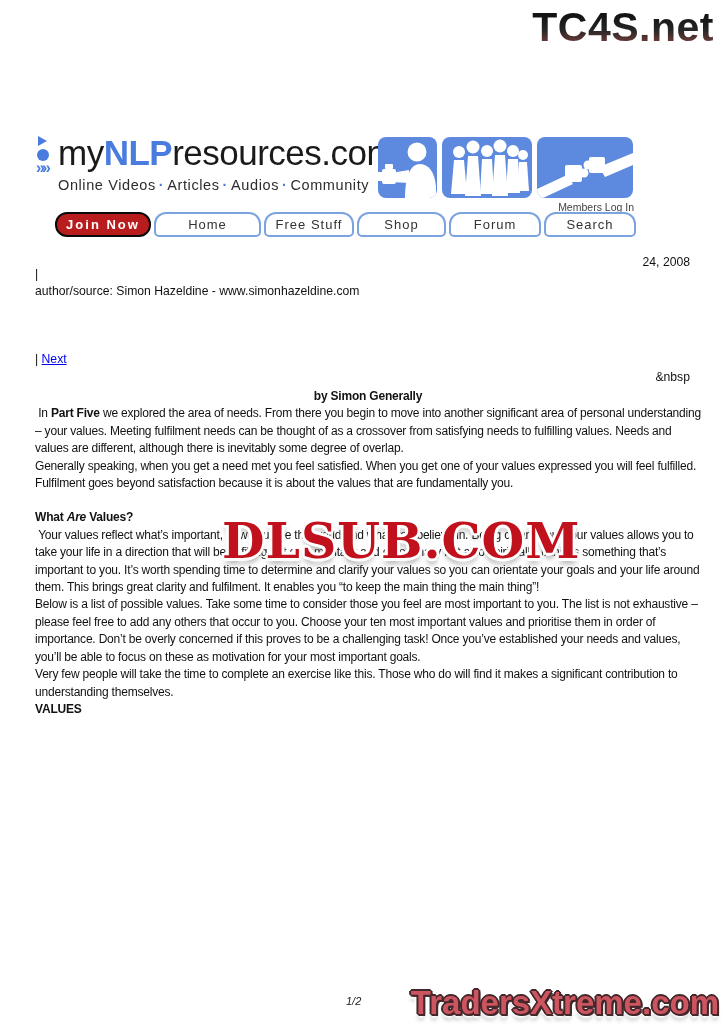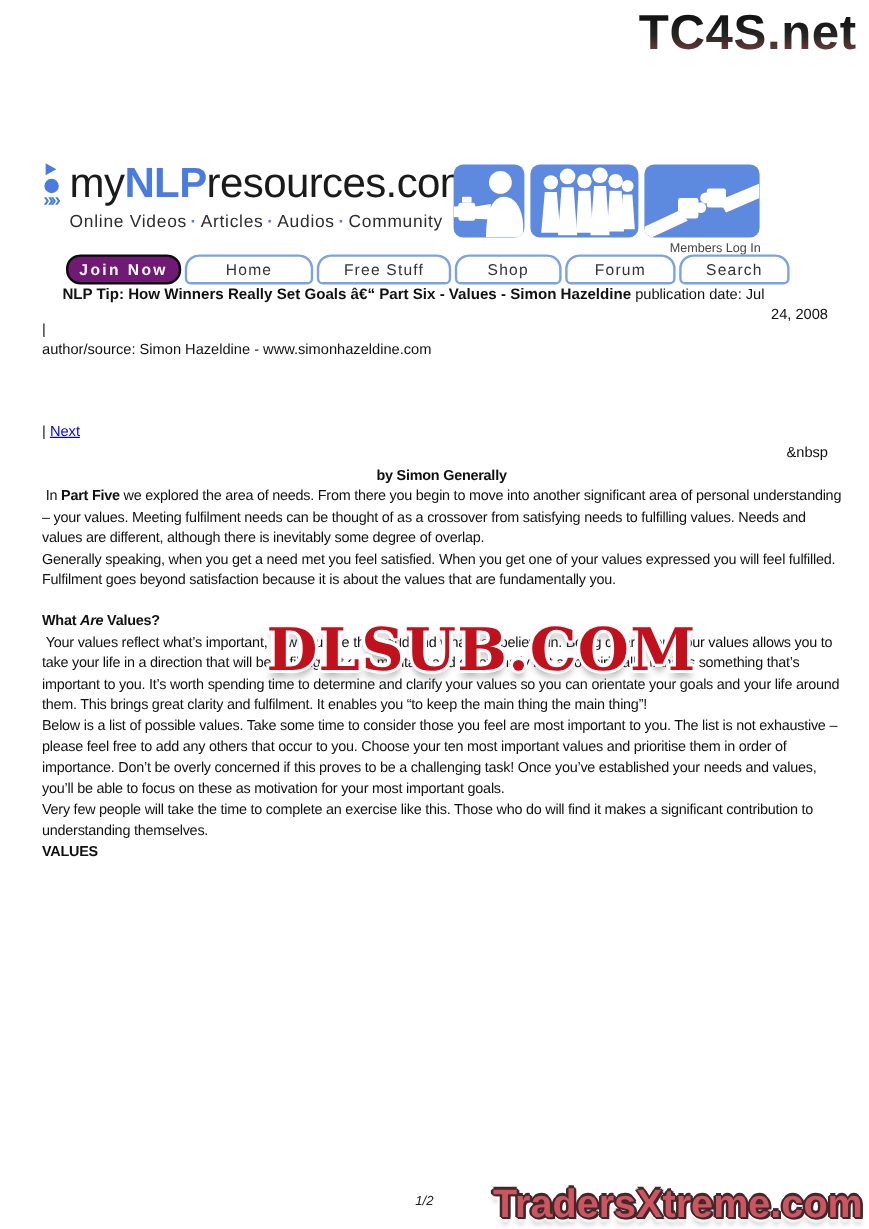--- a/index.html
+++ b/index.html
@@ -39,24 +39,24 @@
   .members { position: absolute; left: 378px; top: 201px; width: 256px; text-align: right; font-size: 10.5px; color: #444; }
 
   
   .tabs { position: absolute; left: 55px; top: 212px; display: flex; gap: 3px; height: 25px; }
   .tab {
     border: 2px solid #7aa3e0; border-radius: 12px 12px 5px 5px; background: #fff;
     color: #333; font-size: 13px; letter-spacing: 1px;
     display: flex; align-items: center; justify-content: center;
   }
   .tab.active {
-    background: #701a75; border-color: #0a0a0a; color: #fff;
+    background: #b91c1c; border-color: #0a0a0a; color: #fff;
     font-weight: bold; border-radius: 12px; letter-spacing: 2px;
   }
-  .t-join { width: 96px; } .t-home { width: 107px; } .t-free { width: 112px; }
+  .t-join { width: 96px; } .t-home { width: 107px; } .t-free { width: 90px; }
   .t-shop { width: 89px; } .t-forum { width: 92px; } .t-search { width: 92px; }
 
   
   .metaline { position: absolute; left: 35px; width: 655px; font-size: 12.2px; color: #111; }
   .title-row { top: 238px; padding-left: 17px; }
   .title-row .doc-title { font-weight: bold; font-size: 12.6px; }
   .title-row .pubdate { font-size: 12.2px; }
   .date-line { top: 255px; text-align: right; }
   .pipe-line { top: 267px; }
   .author-line { top: 284px; }
@@ -164,24 +164,20 @@
 
   <div class="tabs">
     <div class="tab active t-join">Join Now</div>
     <div class="tab t-home">Home</div>
     <div class="tab t-free">Free Stuff</div>
     <div class="tab t-shop">Shop</div>
     <div class="tab t-forum">Forum</div>
     <div class="tab t-search">Search</div>
   </div>
 
-  <div class="metaline title-row">
-    <span class="doc-title">NLP Tip: How Winners Really Set Goals â€“ Part Six - Values - Simon Hazeldine</span>
-    <span class="pubdate">publication date: Jul</span>
-  </div>
   <div class="metaline date-line">24, 2008</div>
   <div class="metaline pipe-line">|</div>
   <div class="metaline author-line">author/source: Simon Hazeldine - www.simonhazeldine.com</div>
   <div class="metaline next-line">
     <span>|</span>
     <a href="#">Next</a>
   </div>
   <div class="metaline nbsp-line">&amp;nbsp</div>
 
   <div class="article">

